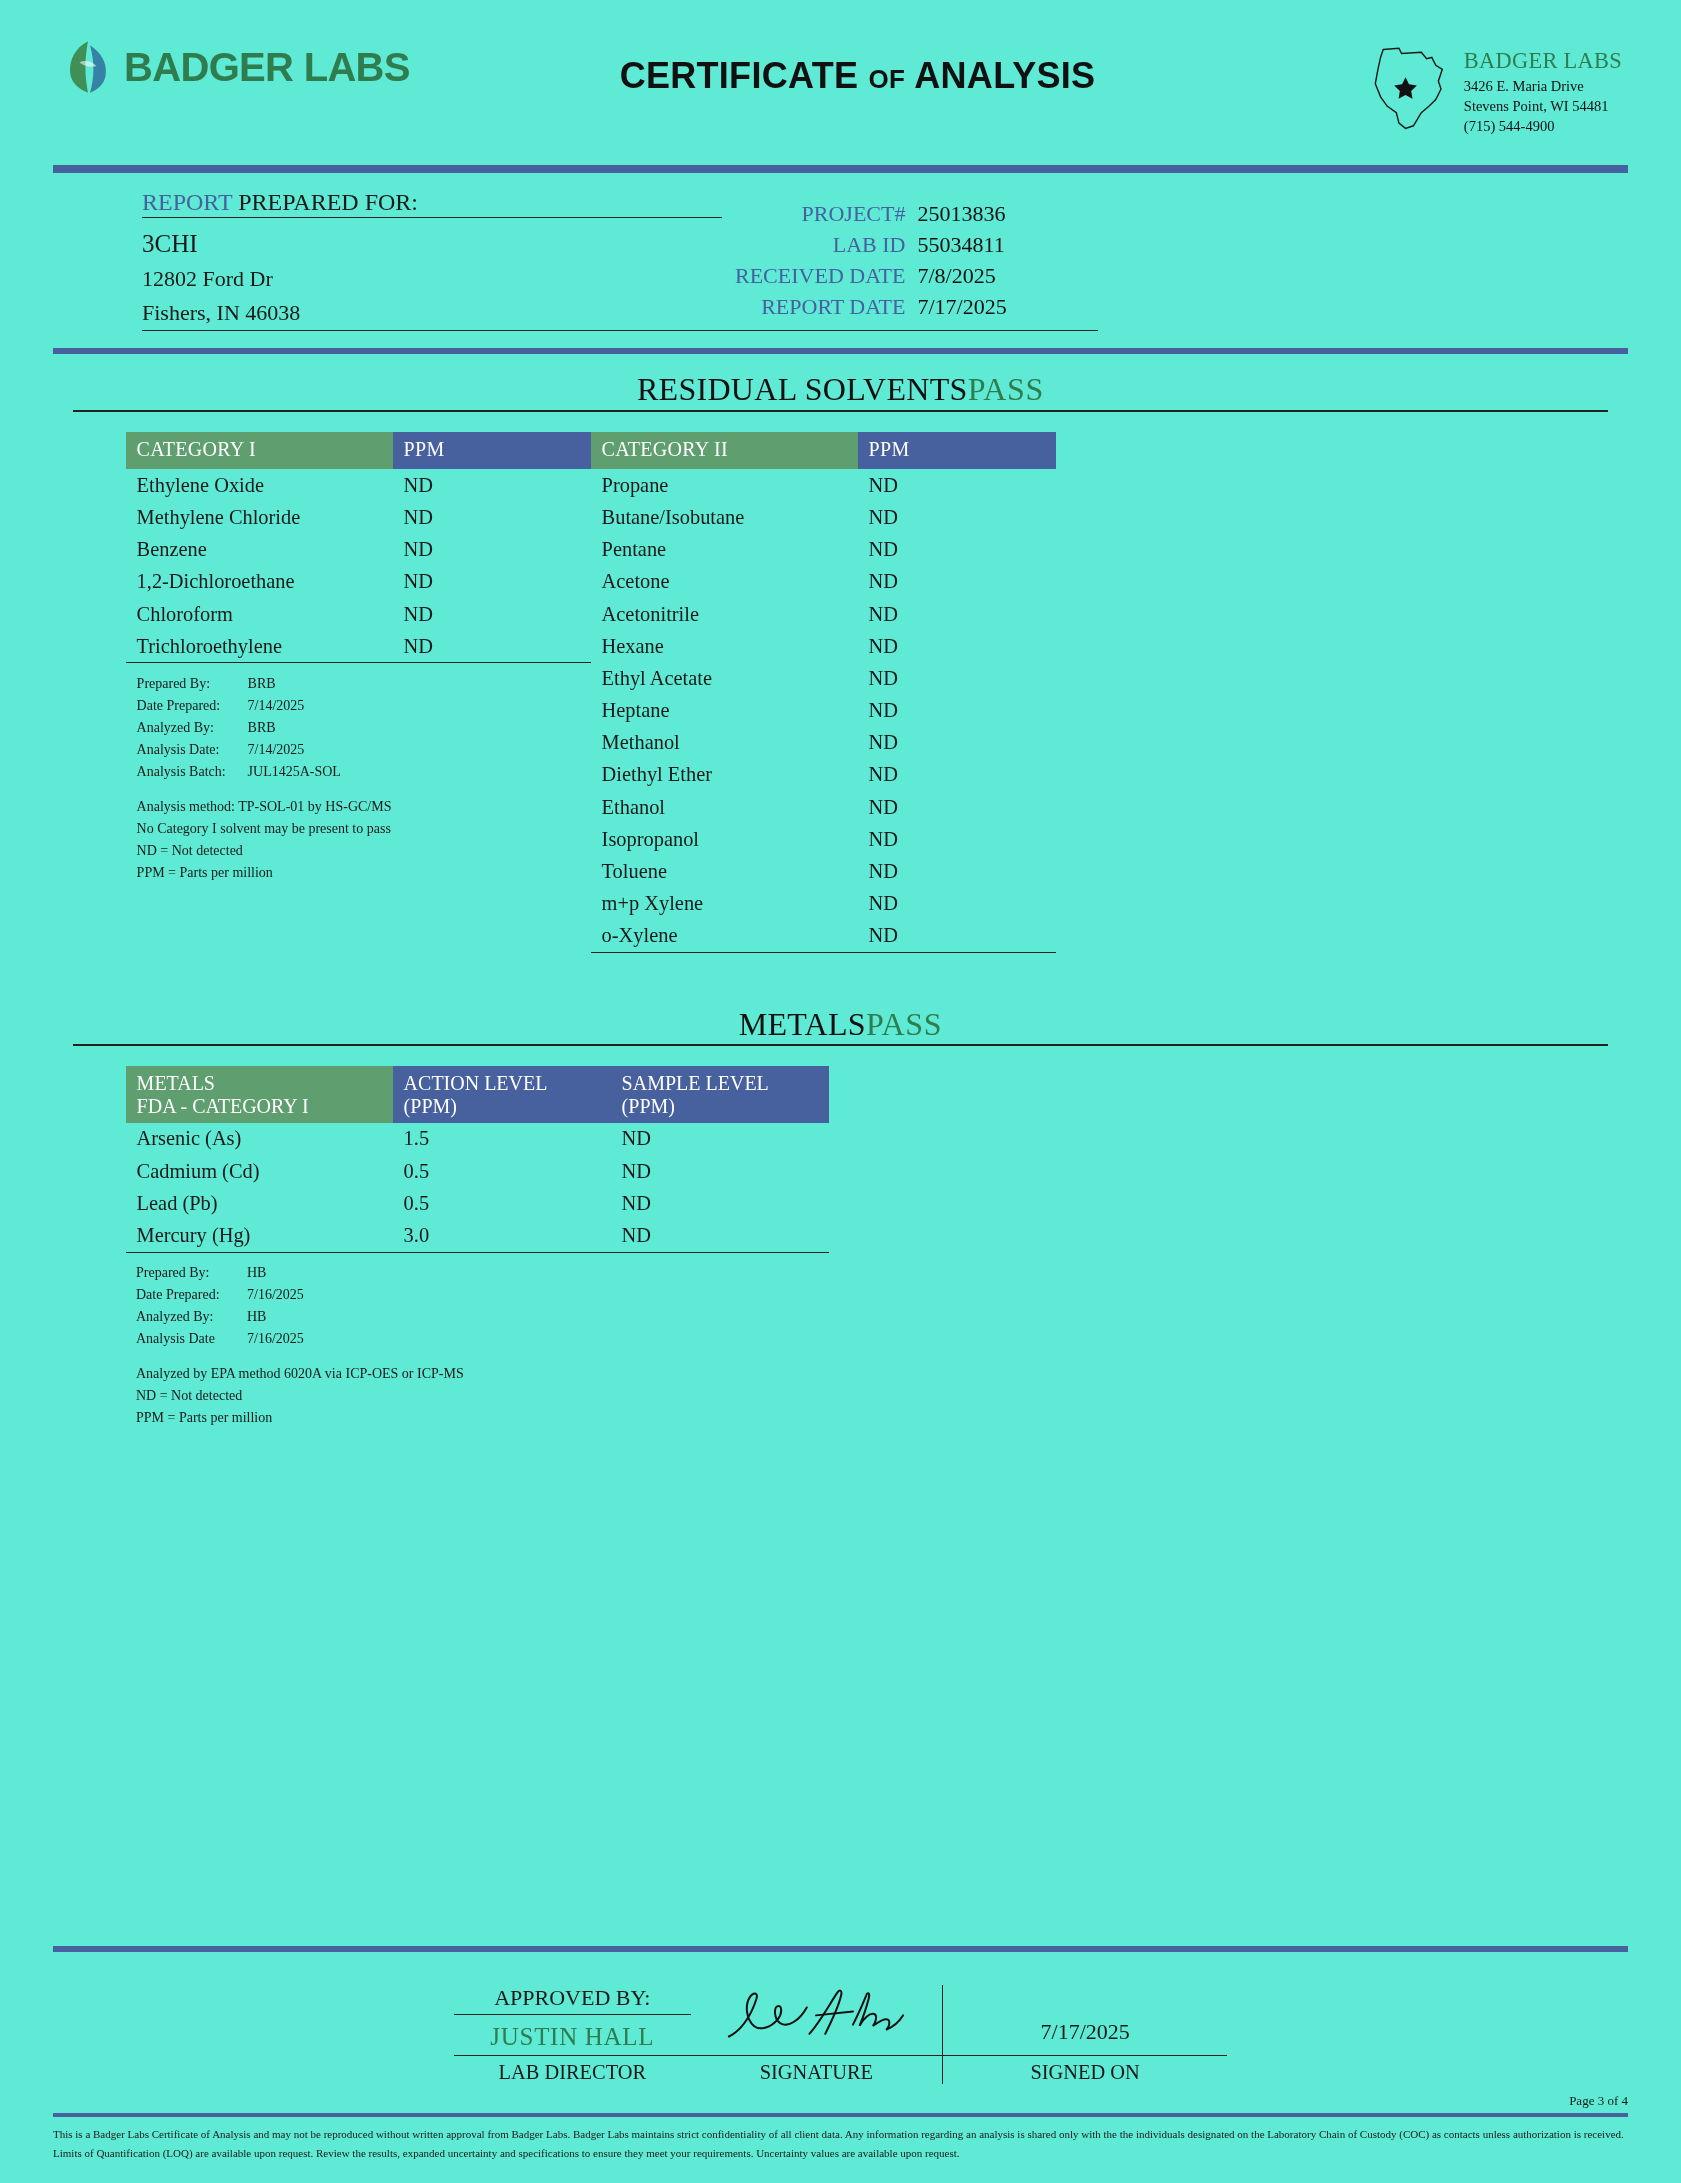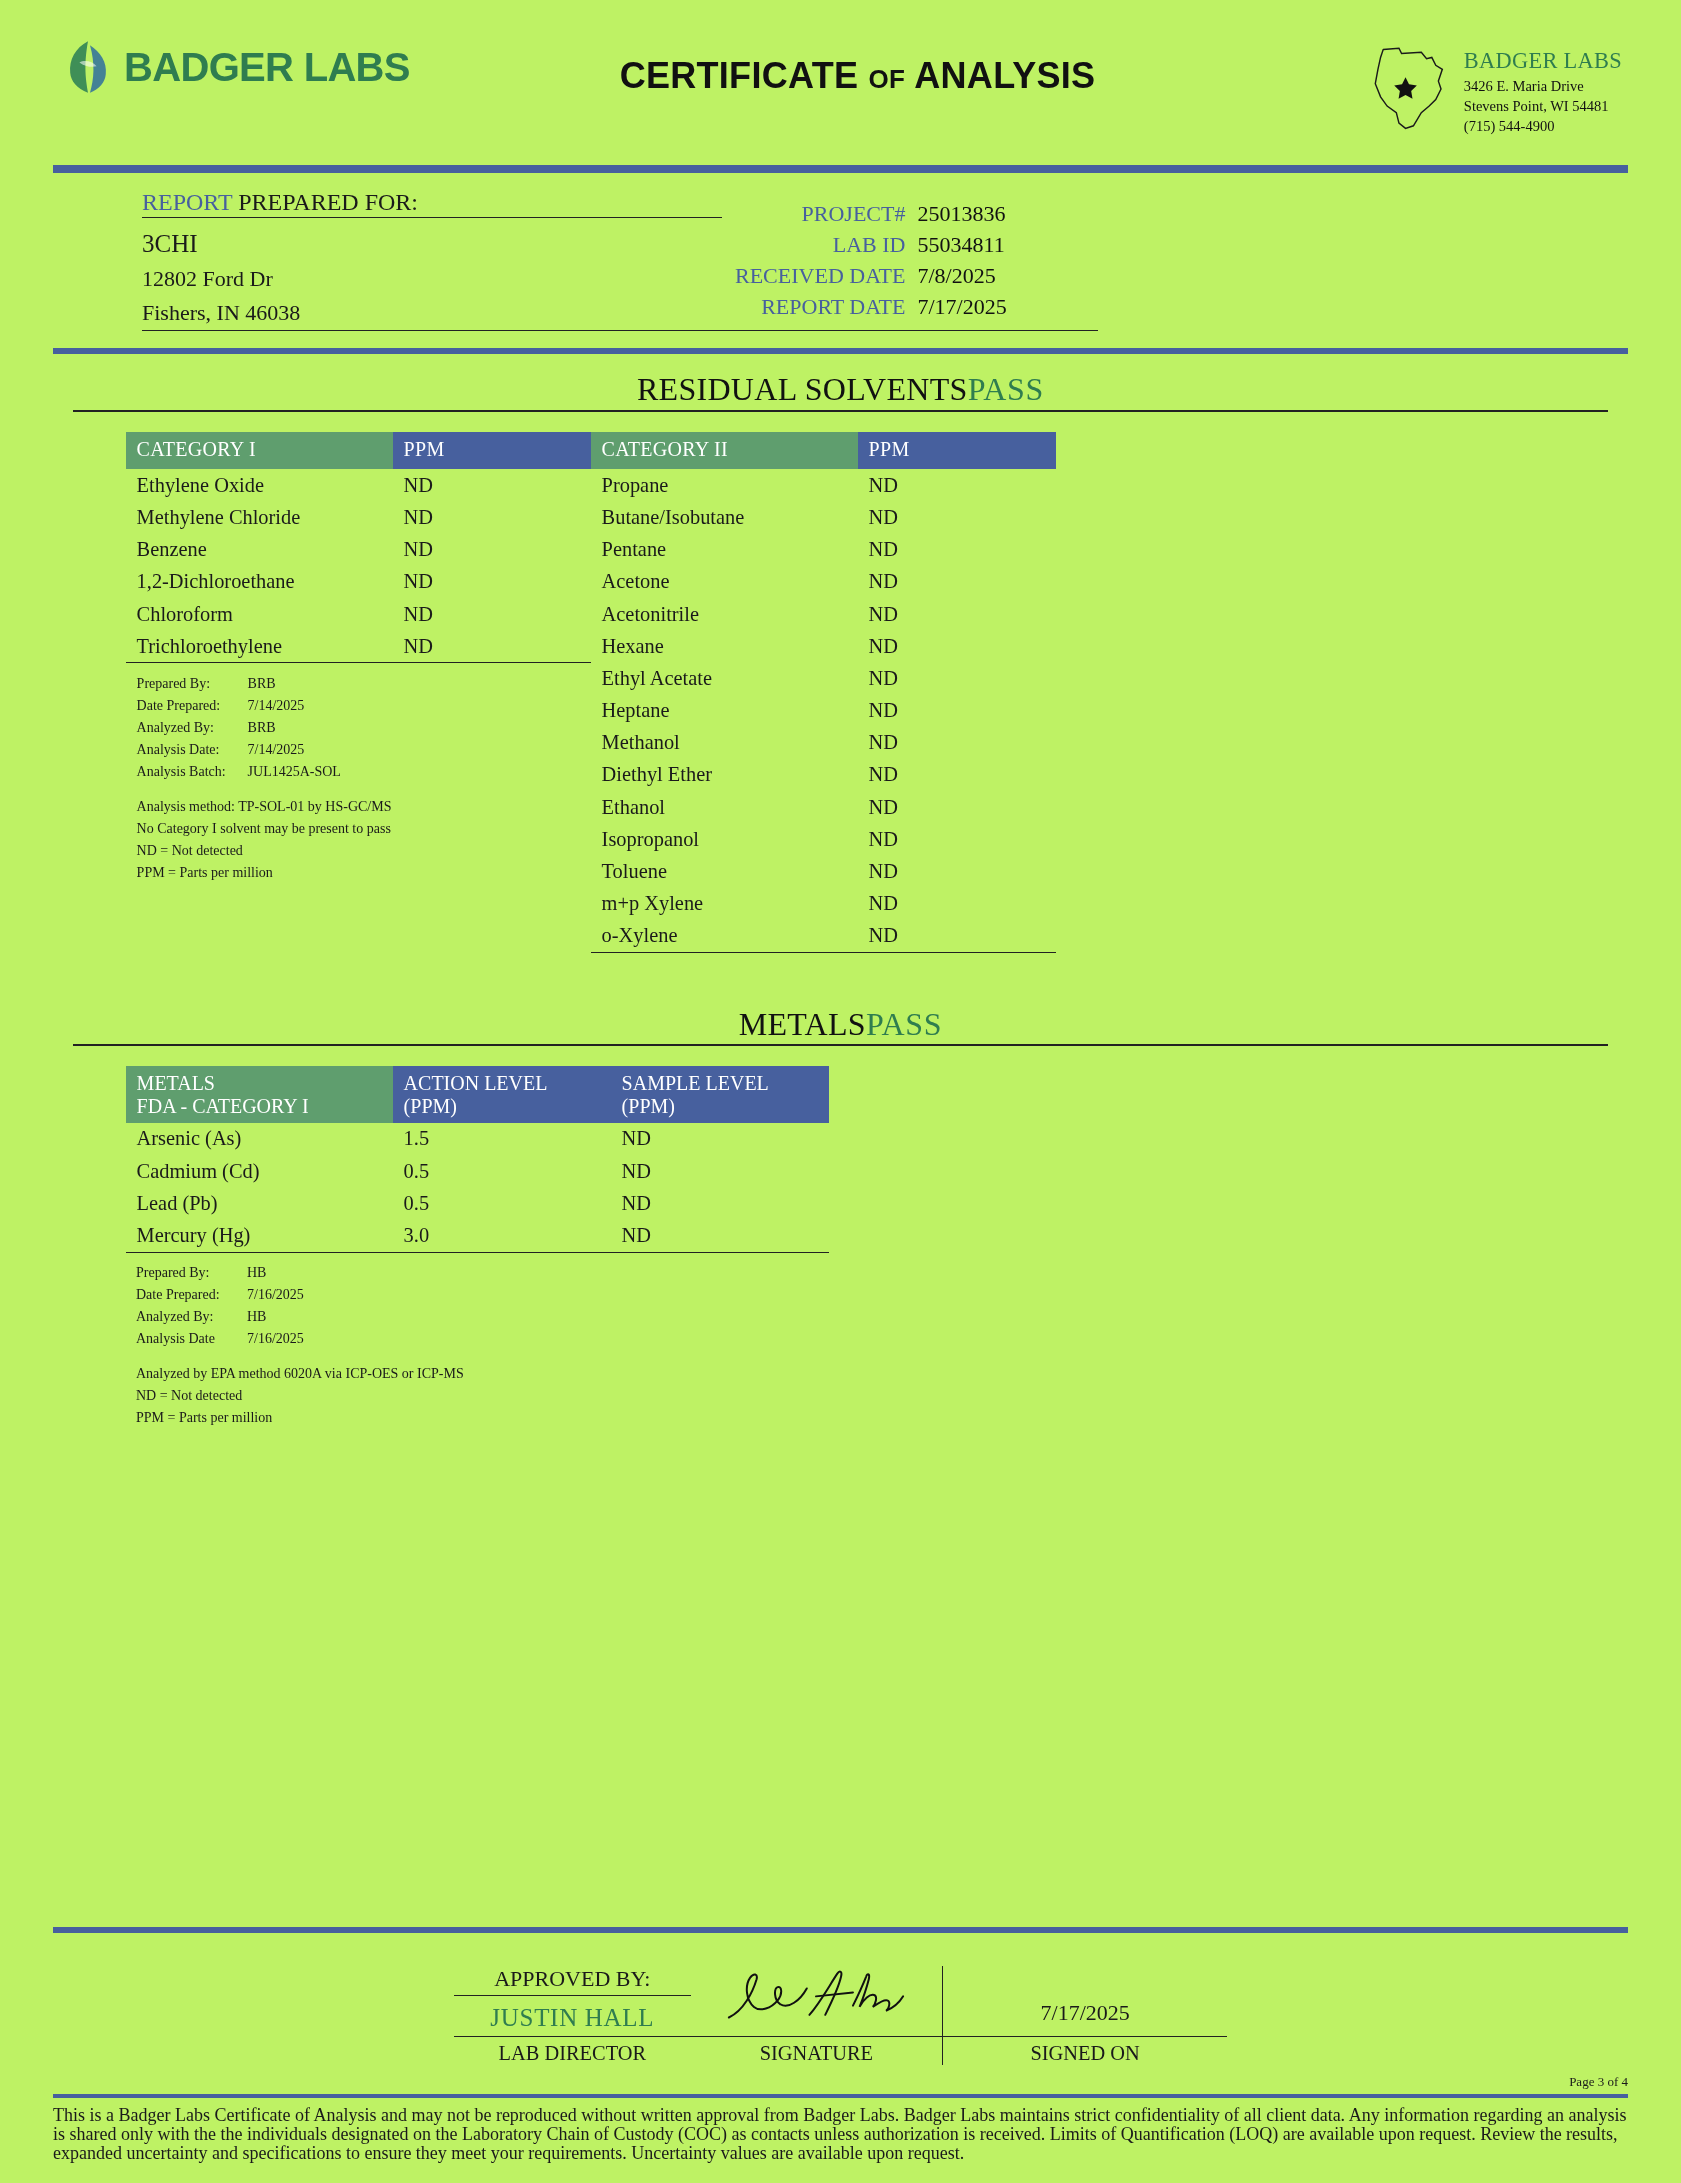--- a/index.html
+++ b/index.html
@@ -8,21 +8,21 @@
     width: 1681px;
     background: #ffffff;
     font-family: "Liberation Serif", serif;
     color: #1a1a1a;
     -webkit-font-smoothing: antialiased;
   }
   .page {
     position: relative;
     width: 1681px;
     height: 2183px;
-    background: #bef264;
+    background: #5eead4;
     padding: 0;
     overflow: hidden;
   }
 
   
   .header {
     position: relative;
     height: 165px;
     padding: 40px 59px 0 59px;
     display: flex;
@@ -196,21 +196,21 @@
   .appr-sub { font-size: 20.4px; padding-top: 5.3px; }
   .sig-area { height: 78px; position: relative; border-bottom: 1.3px solid #222;}
   .sig-svg { position: absolute; left: 50%; transform: translateX(-50%); bottom: 4px; }
   .date-area { height: 78px; display: flex; align-items: flex-end; justify-content: center; border-bottom: 1.3px solid #222; }
   .date-area span { font-size: 22px; padding-bottom: 9.2px;}
   .vbar { width: 1.3px; background: #222; height: 99px; align-self: flex-end; }
 
   .page-num { text-align: right; font-size: 13px; padding: 9.2px 53px 4px 0; }
   .footer-rule { height: 4px; background: #47609e; margin: 0 53px; }
   .disclaimer {
-    font-size: 18px;
+    font-size: 11px;
     line-height: 19px;
     padding: 8px 53px 20px 53px;
     text-align: left;
   }
 </style>
 </head>
 <body>
 
 <div class="page">
 

